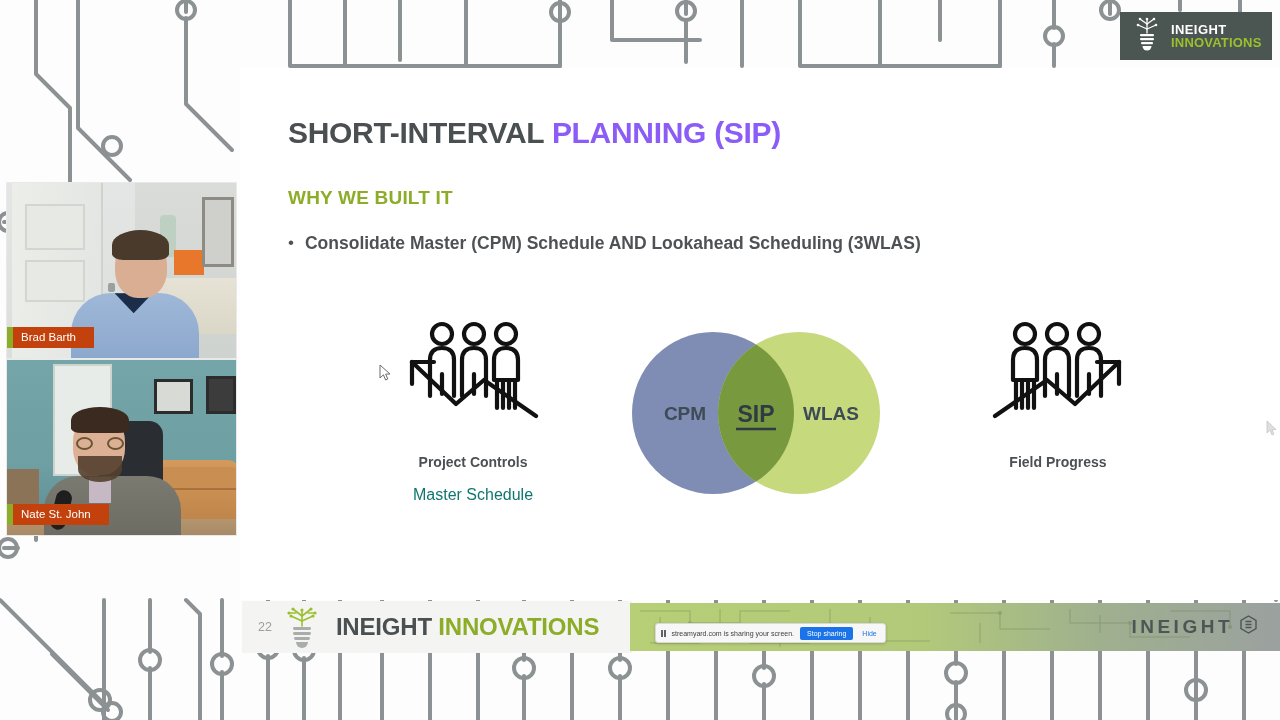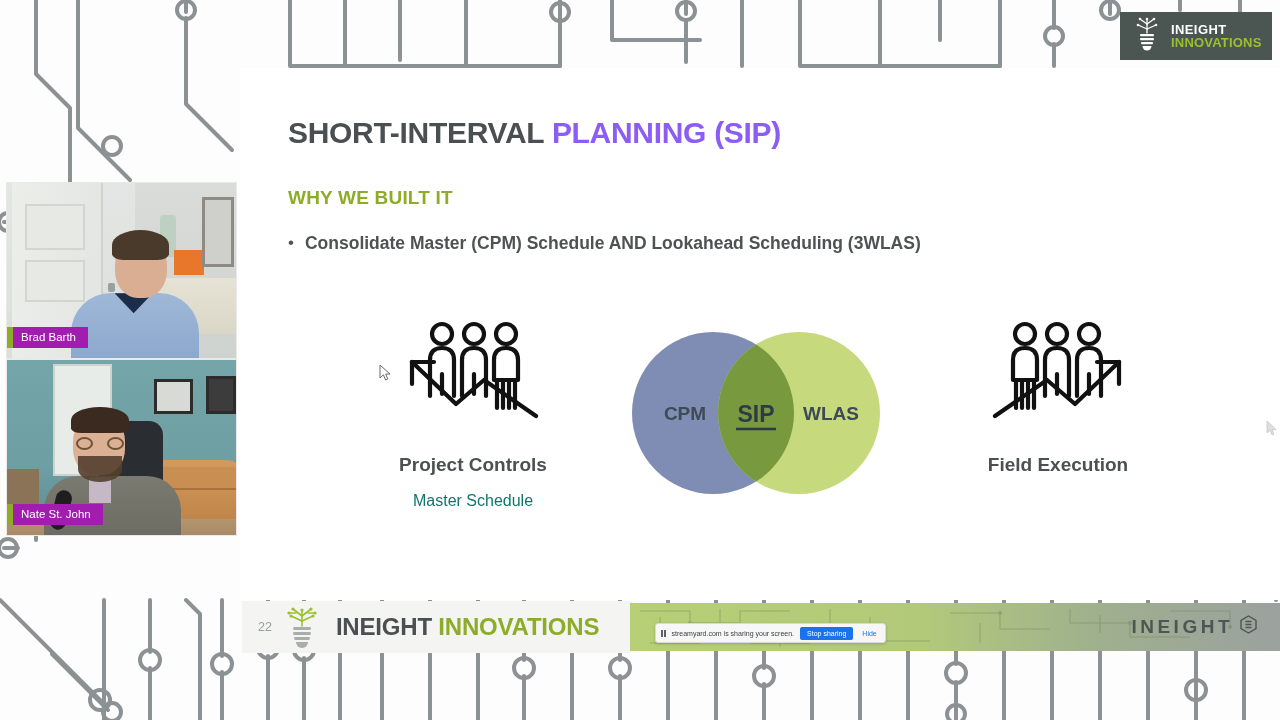--- a/index.html
+++ b/index.html
@@ -50,21 +50,21 @@
   .bullet-dot { font-size: 17px; line-height: 1.35; color: #4f5254; }
   .bullet-text { line-height: 1.35; white-space: nowrap; font-weight: bold; }
 
   
   .col { position: absolute; z-index: 6; text-align: center; }
   .col-left  { left: 358px; top: 318px; width: 230px; }
   .col-right { left: 942px; top: 318px; width: 232px; }
 
   .icon-wrap { height: 112px; display: flex; align-items: flex-end; justify-content: center; }
   .col-heading {
-    margin-top: 24px; font-size: 19px; font-weight: bold; color: #4c5053; text-align: center;
+    margin-top: 24px; font-size: 14px; font-weight: bold; color: #4c5053; text-align: center;
   }
   .col-sub {
     margin-top: 13px; font-size: 16px; color: #0f766e; line-height: 1.45;
   }
 
   
   .venn { position: absolute; left: 632px; top: 332px; z-index: 6; }
   .venn svg { display: block; }
 
   
@@ -125,23 +125,23 @@
   .n-shirt { position: absolute; left: 36%; top: 67%; width: 22px; height: 26px; background: #c7b8c6; }
   .n-mic { position: absolute; left: 20%; top: 74%; width: 16px; height: 40px;
            background: #1e1e1e; border-radius: 8px; transform: rotate(14deg); }
 
   .cam-name {
     position: absolute; left: 0; bottom: 10px; z-index: 3;
     display: flex; align-items: stretch; height: 21px;
   }
   .cam-name-bar { width: 6px; background: #8dad29; }
   .cam-name-label {
-    background: #a21caf; color: #ffffff;
+    background: #c2410c; color: #ffffff;
     font-size: 11.5px; line-height: 21px;
-    padding: 0 12px 0 8px; white-space: nowrap;
+    padding: 0 18px 0 8px; white-space: nowrap;
   }
 
   
   .footer { position: absolute; left: 242px; top: 601px; width: 1038px; height: 52px; z-index: 8; }
   .footer-left {
     position: absolute; left: 0; top: 0; width: 390px; height: 52px;
     background: #f4f4f2;
     display: flex; align-items: center;
   }
   .footer-pageno {
@@ -386,21 +386,21 @@
         <path d="M96 42 q0-12 12-12 t12 12 V62 H96 Z"></path>
         <path d="M99 62 V90"></path>
           <path d="M105 62 V90"></path>
           <path d="M111 62 V90"></path>
           <path d="M117 62 V90"></path>
         <path d="M138 98 L86 62 L58 86 L14 44"></path>
         <path d="M14 44 L14 66"></path>
         <path d="M14 44 L36 44"></path>
       </svg>
     </div>
-    <div class="col-heading">Field Execution</div>
+    <div class="col-heading">Field Progress</div>
   </div>
 
   <div class="footer">
     <div class="footer-left">
       <span class="footer-pageno">22</span>
       <span class="footer-bulb">
         <svg width="44" height="46" viewBox="0 0 44 46" xmlns="http://www.w3.org/2000/svg">
           <g fill="none" stroke="#9bc02e" stroke-width="1.6" stroke-linecap="round">
             <path d="M22 22 V6"></path>
               <path d="M22 12 L13 5"></path>

